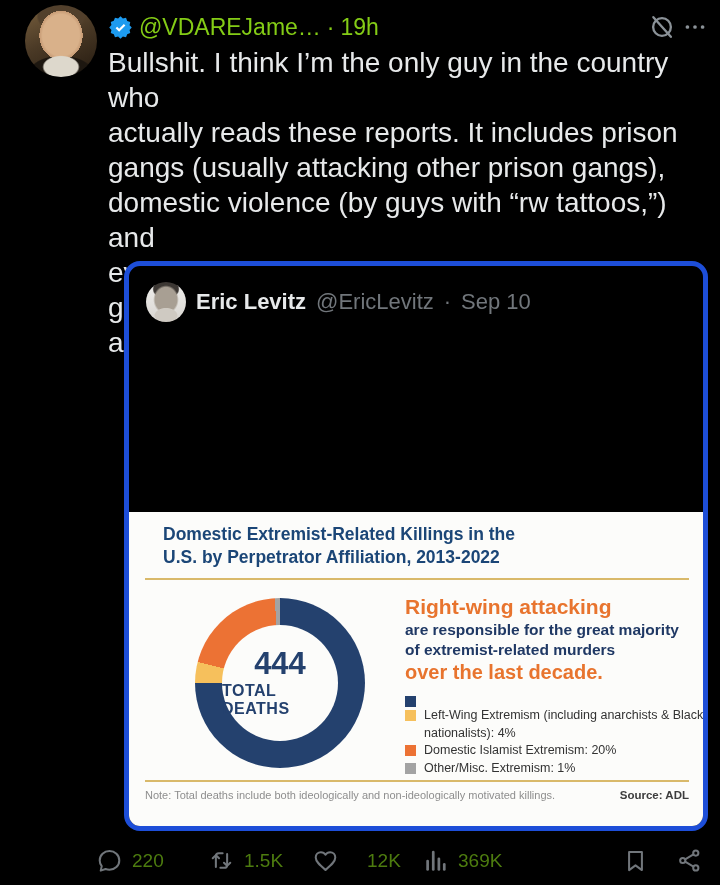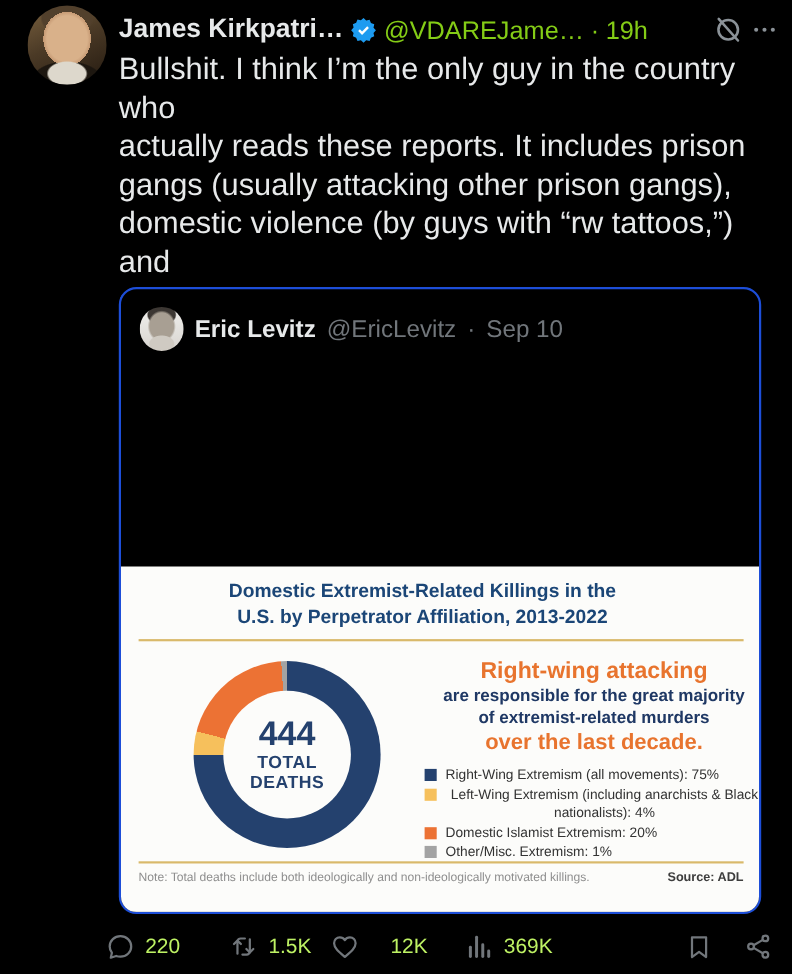--- a/index.html
+++ b/index.html
@@ -30,22 +30,22 @@
   .more svg { width:26px; height:26px; }
 
   
   .body-main {
     position:absolute; left:108px; top:45px; width:606px;
     font-size:28px; line-height:35px; color:#e7e9ea; white-space:pre-line;
   }
 
   
   .quote-card {
-    position:absolute; left:108px; top:261px; width:584px; height:570px;
-    border:2px solid #1d4ed8; border-radius:16px; background:#000; overflow:hidden;text-align:center;
+    position:absolute; left:124px; top:261px; width:584px; height:570px;
+    border:5px solid #1d4ed8; border-radius:16px; background:#000; overflow:hidden;
   }
   .q-header { position:absolute; left:17px; top:16px; display:flex; align-items:center; gap:10px; white-space:nowrap; }
   .avatar-q {
     width:40px; height:40px; border-radius:50%;
     background:
       radial-gradient(ellipse 30% 20% at 50% 84%, #cfcac2 0 90%, transparent 100%),
       radial-gradient(ellipse 32% 36% at 50% 44%, #a89f93 0 85%, transparent 100%),
       radial-gradient(ellipse 34% 24% at 50% 18%, #3c3733 0 90%, transparent 100%),
       linear-gradient(180deg, #f0efed 0%, #d8d5d0 100%);
   }
@@ -86,33 +86,32 @@
     position:absolute; left:16px; right:14px; top:277px;
     display:flex; justify-content:space-between; align-items:flex-start;
   }
   .note-text { font-size:11px; color:#8e8e8e; }
   .source-text { font-size:11.5px; font-weight:bold; color:#3d3d3d; }
 
   
   .engage { position:absolute; left:0; right:0; top:847px; height:36px; color:#71767b; }
   .eg { position:absolute; display:flex; align-items:center; gap:9px; color:#71767b; cursor:pointer; }
   .eg svg { width:27px; height:27px; }
-  .eg .cnt { font-size:19px; color:#bef264; }
-  .eg-reply { left:96px; } .eg-repost { left:208px; } .eg-like { left:300px;gap:28px; }
+  .eg .cnt { font-size:19px; color:#4d7c0f; }
+  .eg-reply { left:96px; } .eg-repost { left:208px; } .eg-like { left:312px;gap:28px; }
   .eg-views { left:422px; } .eg-bookmark { left:622px; } .eg-share { left:676px; }
 </style>
 </head>
 <body>
 
 <div class="screen">
 
   <div class="avatar-main"></div>
 
   <div class="hdr-row">
-    <span class="name-main">James Kirkpatri…</span>
     <svg class="badge" viewBox="0 0 24 24">
       <path fill="#1d9bf0" d="M12 1.3l2.3 2.1 3-.65 1.15 2.9 2.9 1.15-.65 3L22.8 12l-2.1 2.3.65 3-2.9 1.15-1.15 2.9-3-.65L12 22.8l-2.3-2.1-3 .65-1.15-2.9-2.9-1.15.65-3L1.2 12l2.1-2.3-.65-3 2.9-1.15L6.7 2.65l3 .65L12 1.3z"></path>
       <path fill="#ffffff" d="M10.7 16.1l-3.4-3.4 1.5-1.5 1.9 1.9 4.5-4.5 1.5 1.5-6 6z"></path>
     </svg>
     <span class="handle-main">@VDAREJame…</span>
     <span class="dot-sep">·</span>
     <span class="time-main">19h</span>
     <span class="hdr-spacer"></span>
     <span class="icon-btn grok">
       <svg viewBox="0 0 24 24" fill="none" stroke="currentColor" stroke-width="2" stroke-linecap="round">
@@ -159,21 +158,20 @@
       </div>
 
       <div class="chart-right">
         <div class="hl-orange-1">Right-wing attacking</div>
         <div class="hl-navy">are responsible for the great majority
 of extremist-related murders</div>
         <div class="hl-orange-2">over the last decade.</div>
         <ul class="legend" id="legend">
             <li>
               <span class="swatch" style="background: rgb(36, 65, 110);"></span>
-              <span>Right-Wing Extremism (all movements): 75%</span>
             </li>
             <li>
               <span class="swatch" style="background: rgb(246, 192, 92);"></span>
               <span>Left-Wing Extremism (including anarchists &amp; Black nationalists): 4%</span>
             </li>
             <li>
               <span class="swatch" style="background: rgb(236, 114, 52);"></span>
               <span>Domestic Islamist Extremism: 20%</span>
             </li>
             <li>

